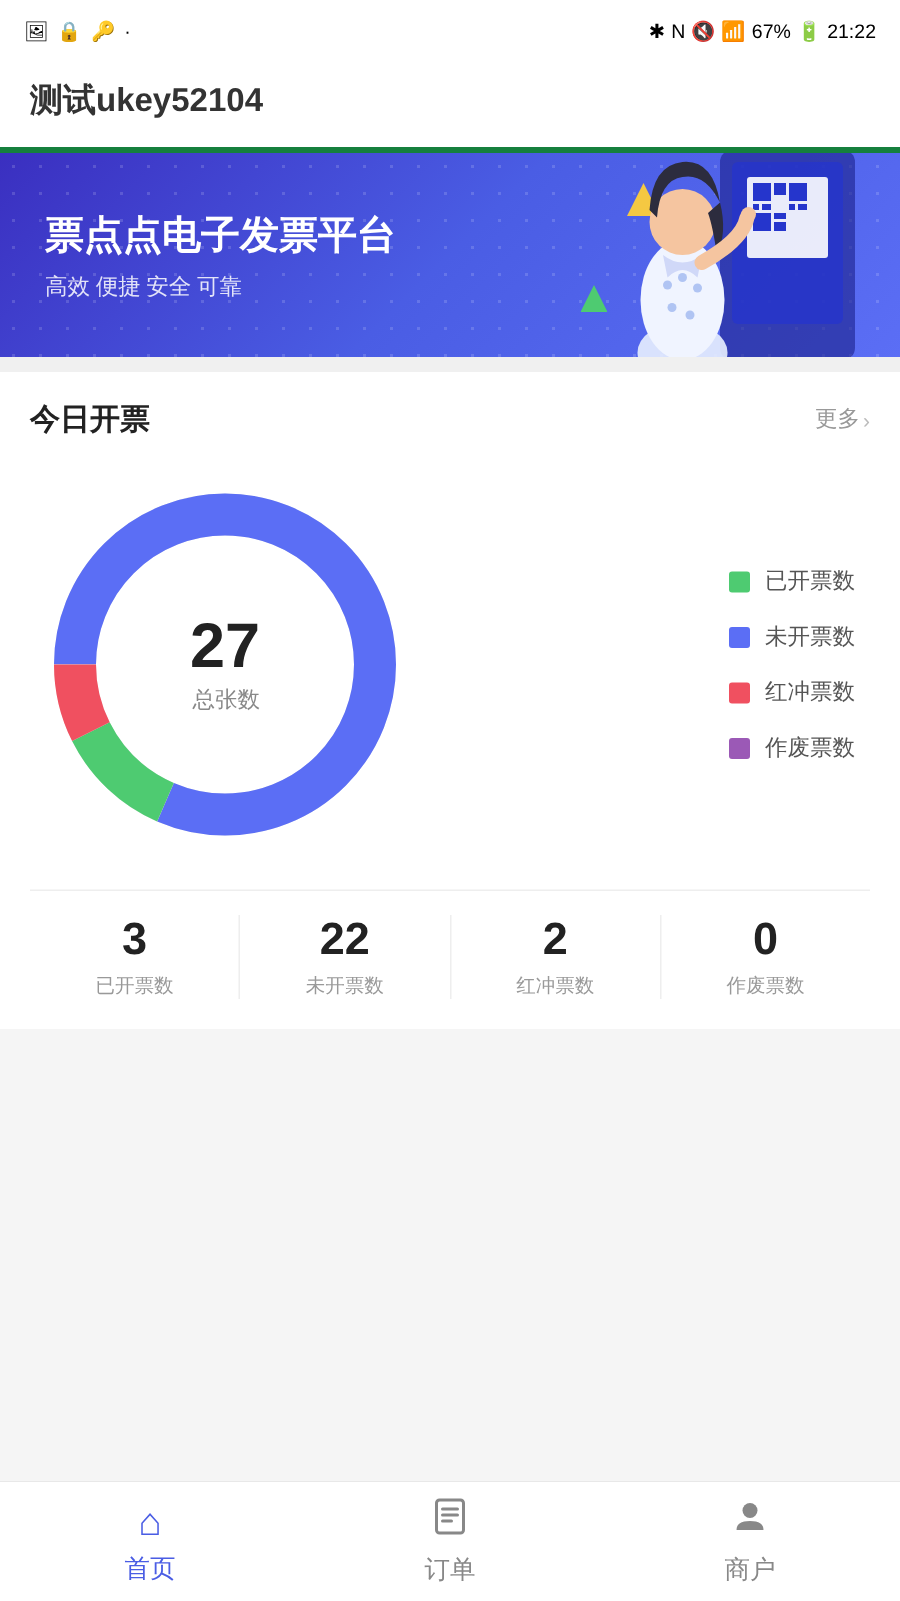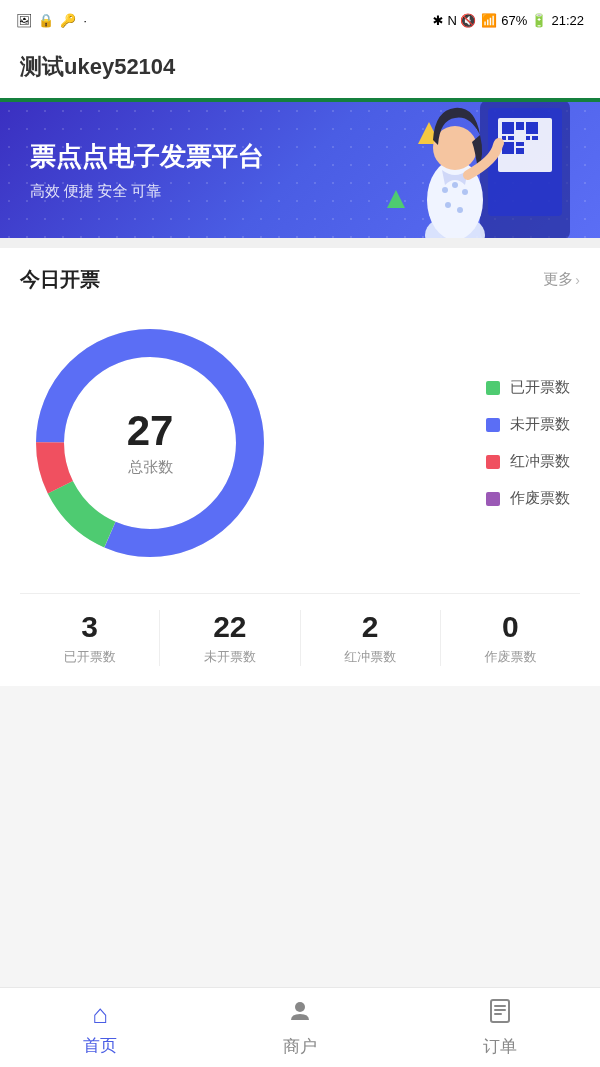--- a/index.html
+++ b/index.html
@@ -419,30 +419,30 @@
 </div>
 
 <div class="bottom-nav">
   <div class="nav-item active">
     <span class="nav-icon">⌂</span>
     <span class="nav-label">首页</span>
   </div>
   <div class="nav-item">
     <span class="nav-icon">
       <svg width="26" height="26" viewBox="0 0 26 26" fill="currentColor">
-        <circle cx="13" cy="9" r="5"></circle>
-        <path d="M4 22 Q4 16 13 16 Q22 16 22 22" fill="currentColor"></path>
-      </svg>
-    </span>
-    <span class="nav-label">商户</span>
-  </div>
-  <div class="nav-item">
-    <span class="nav-icon">
-      <svg width="26" height="26" viewBox="0 0 26 26" fill="currentColor">
         <rect x="4" y="2" width="18" height="22" rx="2" fill="none" stroke="currentColor" stroke-width="2"></rect>
         <rect x="7" y="7" width="12" height="2" rx="1"></rect>
         <rect x="7" y="11" width="12" height="2" rx="1"></rect>
         <rect x="7" y="15" width="8" height="2" rx="1"></rect>
       </svg>
     </span>
     <span class="nav-label">订单</span>
   </div>
+  <div class="nav-item">
+    <span class="nav-icon">
+      <svg width="26" height="26" viewBox="0 0 26 26" fill="currentColor">
+        <circle cx="13" cy="9" r="5"></circle>
+        <path d="M4 22 Q4 16 13 16 Q22 16 22 22" fill="currentColor"></path>
+      </svg>
+    </span>
+    <span class="nav-label">商户</span>
+  </div>
 </div>
 
 </body></html>

